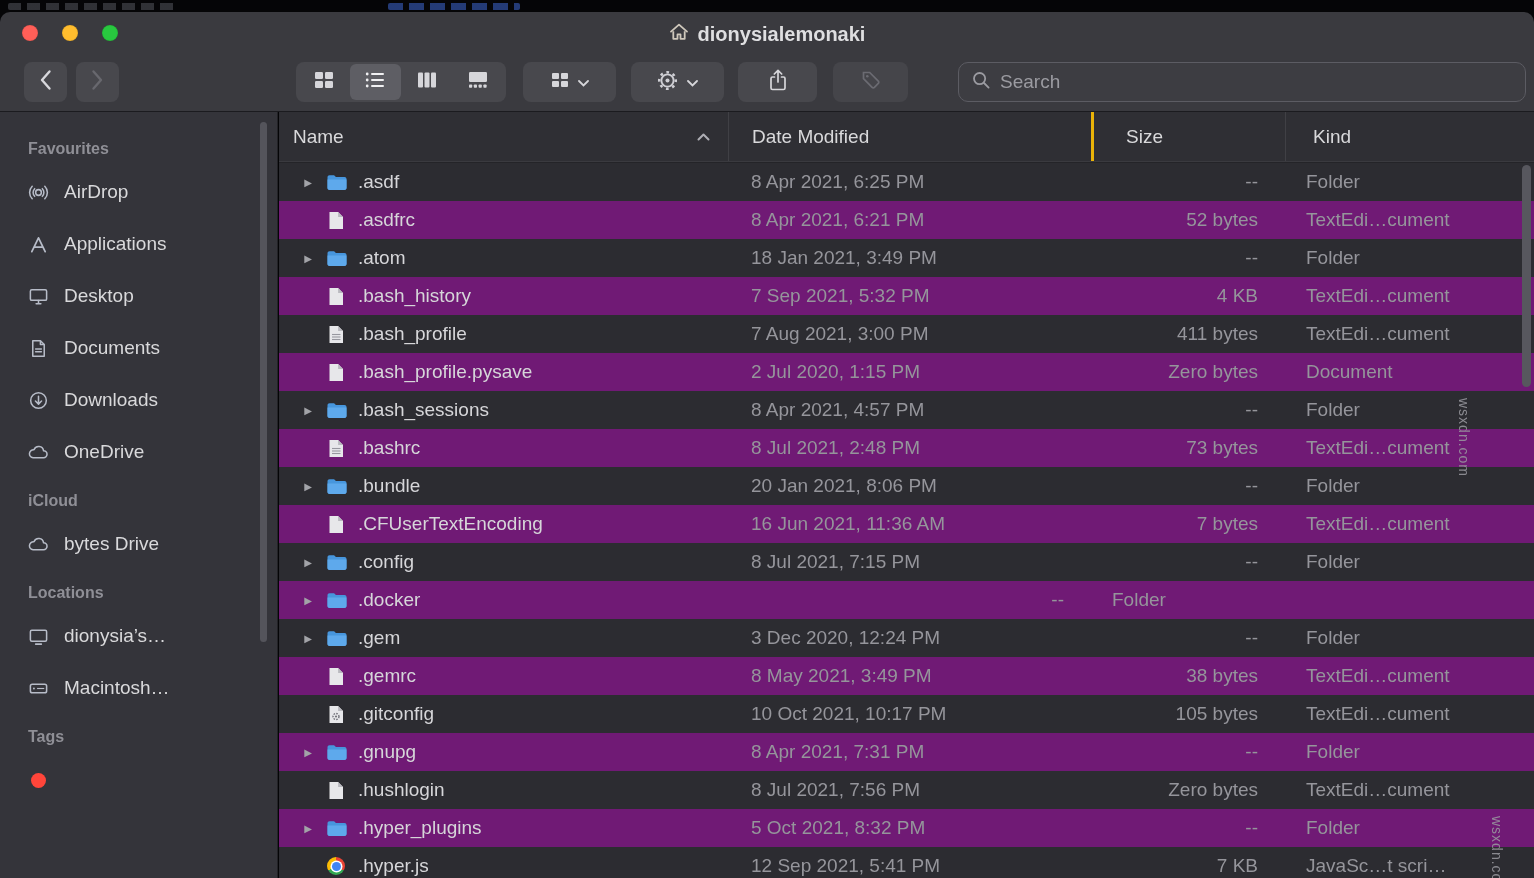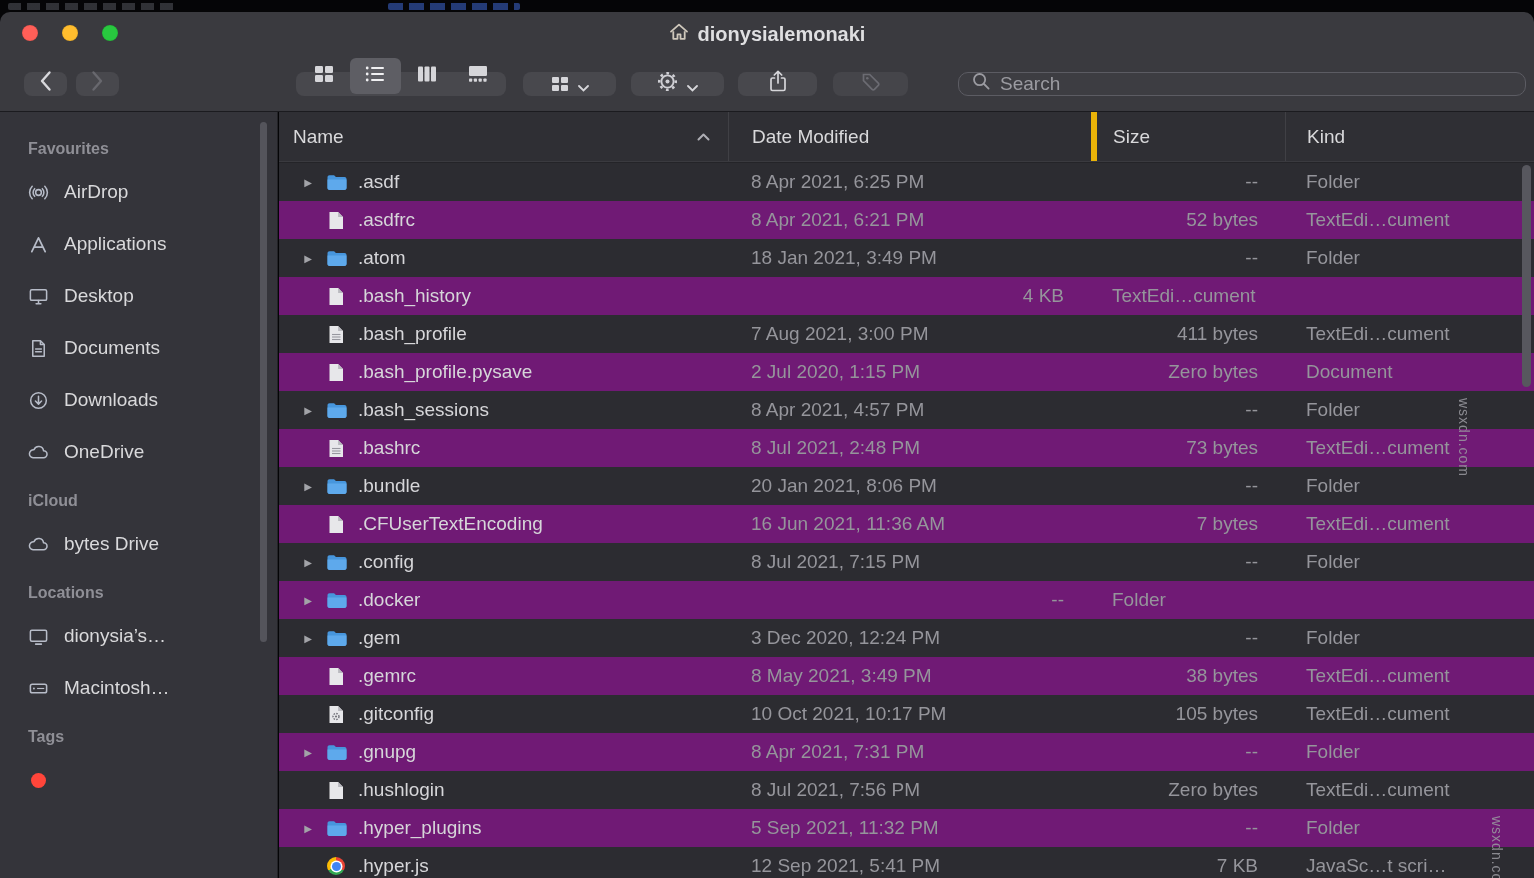--- a/index.html
+++ b/index.html
@@ -13,21 +13,21 @@
   .frag.f1{left:8px;width:170px;background:repeating-linear-gradient(90deg,#c9cedd 0 13px,transparent 13px 19px);opacity:.22}
   .frag.f2{left:388px;width:132px;background:repeating-linear-gradient(90deg,#4a7dff 0 15px,transparent 15px 21px);opacity:.45}
 
   
   .chrome{position:absolute;top:12px;left:0;width:100%;height:100px;background:#3a3a3f;border-radius:10px 10px 0 0;border-bottom:1px solid #1b1b1f}
   .traffic{position:absolute;left:22px;top:13px;display:flex}
   .tl{width:16px;height:16px;border-radius:50%;margin-right:24px;box-shadow:inset 0 0 1px rgba(0,0,0,.35)}
   .tl.red{background:#ff5f58}.tl.yellow{background:#ffbd2e}.tl.green{background:#28c83f}
   .title-wrap{position:absolute;top:0;left:0;right:0;height:44px;display:flex;align-items:center;justify-content:center;gap:9px;color:#dfdfe1;font-size:20px;font-weight:bold}
 
-  .tbtn{position:absolute;top:60px;height:24px;background:#48484d;border-radius:8px;display:flex;align-items:flex-end;justify-content:center;gap:9px;cursor:default}
+  .tbtn{position:absolute;top:50px;height:40px;background:#48484d;border-radius:8px;display:flex;align-items:center;justify-content:center;gap:9px;cursor:default}
   .btn-back{left:24px;width:43px}
   .btn-fwd{left:76px;width:43px}
   .seg-ctl{left:296px;width:210px;padding:2px;gap:0}
   .seg{flex:1;height:36px;display:flex;align-items:center;justify-content:center;border-radius:6px}
   .seg.sel{background:#5e5e64}
   .btn-group{left:523px;width:93px}
   .btn-action{left:631px;width:93px}
   .btn-share{left:738px;width:79px}
   .btn-tag{left:833px;width:75px;background:#45454a}
   .search{left:958px;width:568px;background:#3d3d42;border:1px solid #5c5c63;border-radius:10px;justify-content:flex-start;padding:0 12px;gap:9px}
@@ -41,22 +41,22 @@
   .sb-icon{width:24px;flex:none;display:flex;justify-content:center}
   .tag-dot{width:15px;height:15px;border-radius:50%;background:#ff453a;display:inline-block}
   .sb-scrollbar{position:absolute;top:10px;right:10px;width:7px;height:520px;border-radius:4px;background:#5a5a61;opacity:.85}
 
   
   .content{position:absolute;top:112px;left:279px;right:0;bottom:0;background:#242428}
   .list-header{position:absolute;top:0;left:0;right:0;height:50px;background:#2f2f34;border-bottom:1px solid #3a3a3f;display:grid;grid-template-columns:449px 363px 194px 1fr;align-items:stretch;color:#d9d9db;font-size:19px}
   .h-cell{position:relative;display:flex;align-items:center}
   .h-name{padding-left:14px}
   .h-date{padding-left:23px;border-left:1px solid #404045}
-  .h-size{padding-left:16px;border-left:6px solid #eab308}
-  .h-kind{padding-left:21px;border-left:1px solid #404045}
+  .h-size{padding-left:32px;border-left:3px solid #eab308}
+  .h-kind{padding-left:27px;border-left:1px solid #404045}
   .sort-ind{position:absolute;right:18px;top:50%;transform:translateY(-50%);display:flex}
 
   .rows{position:absolute;top:51px;left:0;right:0;bottom:0;overflow:hidden}
   .row{height:38px;display:grid;grid-template-columns:449px 363px 194px 1fr;align-items:center;font-size:19px}
   .row.light{background:#2c2c31}
   .row.dark{background:#701a75}
   .c-name{display:flex;align-items:center;padding-left:18px;color:#d6d6d9;white-space:nowrap;overflow:hidden}
   .disc{width:22px;flex:none;font-size:10px;color:#a2a3a8;text-align:center}
   .ficon{width:26px;flex:none;display:flex;justify-content:center;align-items:center;margin:0 9px 0 4px}
   .c-date{padding-left:23px;color:#95959b;white-space:nowrap;overflow:hidden}
@@ -375,20 +375,21 @@
           <div class="cell c-name">
             <span class="disc" style="visibility: hidden;">▶</span>
             <span class="ficon">
               <svg width="16" height="19" viewBox="0 0 16 19">
                 <path fill="#e7e7ea" d="M1.5 1h8.6L15 5.9V18H1.5z"></path>
                 <path fill="#b9b9bf" d="M10.1 1L15 5.9h-4.9z"></path>
               </svg>
             </span>
             <span class="fname">.bash_history</span>
           </div>
+          <div class="cell c-date">7 Sep 2021, 5:32 PM</div>
           <div class="cell c-size">4 KB</div>
           <div class="cell c-kind">TextEdi…cument</div>
         </div>
         <div class="row light">
           <div class="cell c-name">
             <span class="disc" style="visibility: hidden;">▶</span>
             <span class="ficon">
               <svg width="16" height="19" viewBox="0 0 16 19">
                 <path fill="#e7e7ea" d="M1.5 1h8.6L15 5.9V18H1.5z"></path>
                 <path fill="#b9b9bf" d="M10.1 1L15 5.9h-4.9z"></path>
@@ -595,21 +596,21 @@
           <div class="cell c-name">
             <span class="disc">▶</span>
             <span class="ficon">
               <svg width="21" height="17" viewBox="0 0 21 17">
                 <path fill="#4796dd" d="M1.5 3.2c0-1.2.8-2 2-2h4.6l1.8 1.9h8.6c1.2 0 2 .8 2 2v8.7c0 1.2-.8 2-2 2h-15c-1.2 0-2-.8-2-2z"></path>
                 <path fill="#5ea9ec" d="M1.5 5.6h19v8.3c0 1.2-.8 2-2 2h-15c-1.2 0-2-.8-2-2z"></path>
               </svg>
             </span>
             <span class="fname">.hyper_plugins</span>
           </div>
-          <div class="cell c-date">5 Sep 2021, 11:32 PM</div>
+          <div class="cell c-date">5 Oct 2021, 8:32 PM</div>
           <div class="cell c-size">--</div>
           <div class="cell c-kind">Folder</div>
         </div>
         <div class="row light">
           <div class="cell c-name">
             <span class="disc" style="visibility: hidden;">▶</span>
             <span class="ficon">
               <span class="chrome-disc"></span>
             </span>
             <span class="fname">.hyper.js</span>

